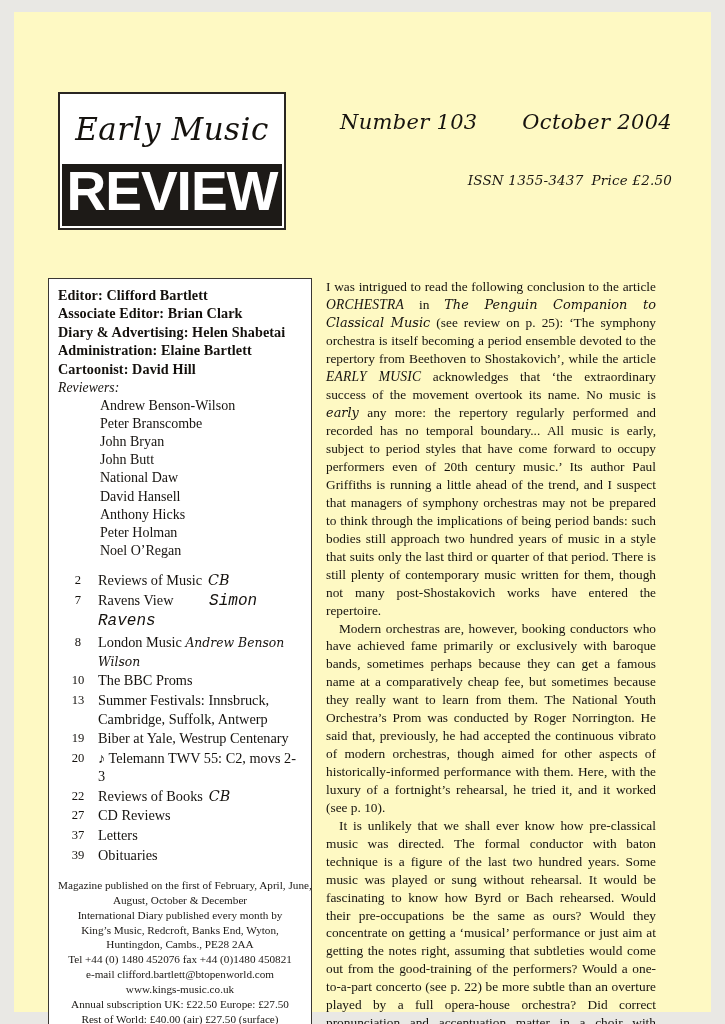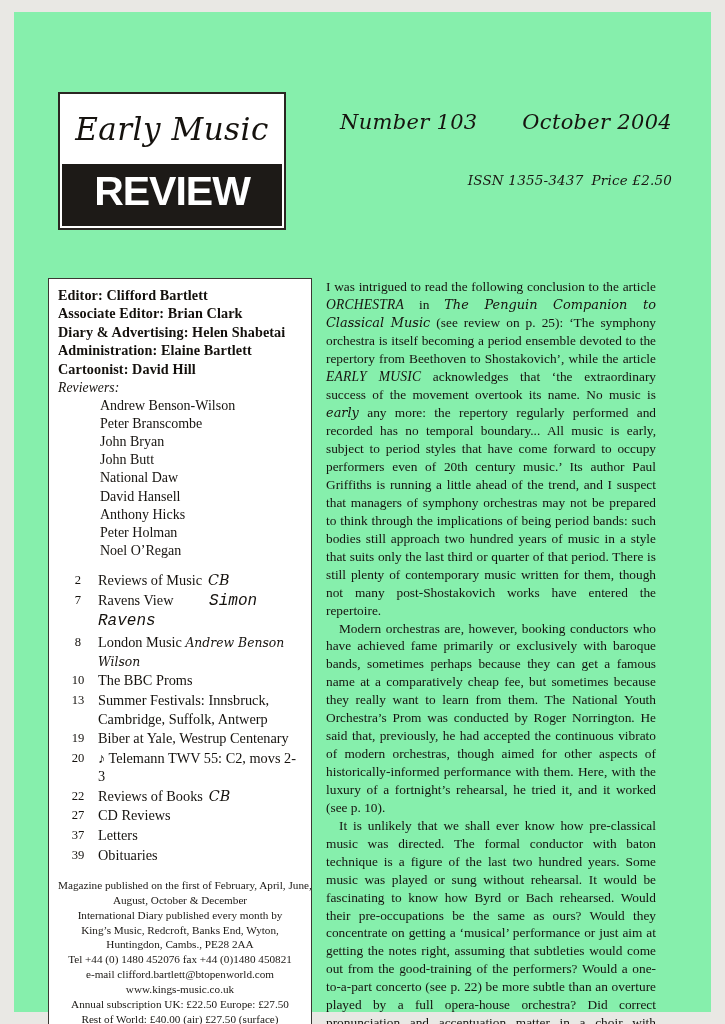--- a/index.html
+++ b/index.html
@@ -4,21 +4,21 @@
 <style>
   html, body {
     margin: 0;
     padding: 0;
     background: #ffffff;
   }
   .page {
     position: relative;
     width: 725px;
     height: 1024px;
-    background: #86efac;
+    background: #fef9c3;
     overflow: hidden;
     font-family: "Liberation Serif", serif;
     color: #17140f;
   }
   
   .scan-edge-left, .scan-edge-right, .scan-edge-top, .scan-edge-bottom {
     position: absolute;
     background: #e9e8e4;
     pointer-events: none;
   }
@@ -64,21 +64,21 @@
     right: 2px;
     top: 70px;
     bottom: 2px;
     background: #1d1a17;
     color: #ffffff;
     display: flex;
     align-items: center;
     justify-content: center;
     font-family: "Liberation Sans", sans-serif;
     font-weight: bold;
-    font-size: 41px;
+    font-size: 55px;
     letter-spacing: -1px;
     line-height: 1;
     padding-bottom: 8px;
     box-sizing: border-box;
   }
   .issue-line {
     position: absolute;
     left: 282px;
     top: 18px;
     width: 332px;

